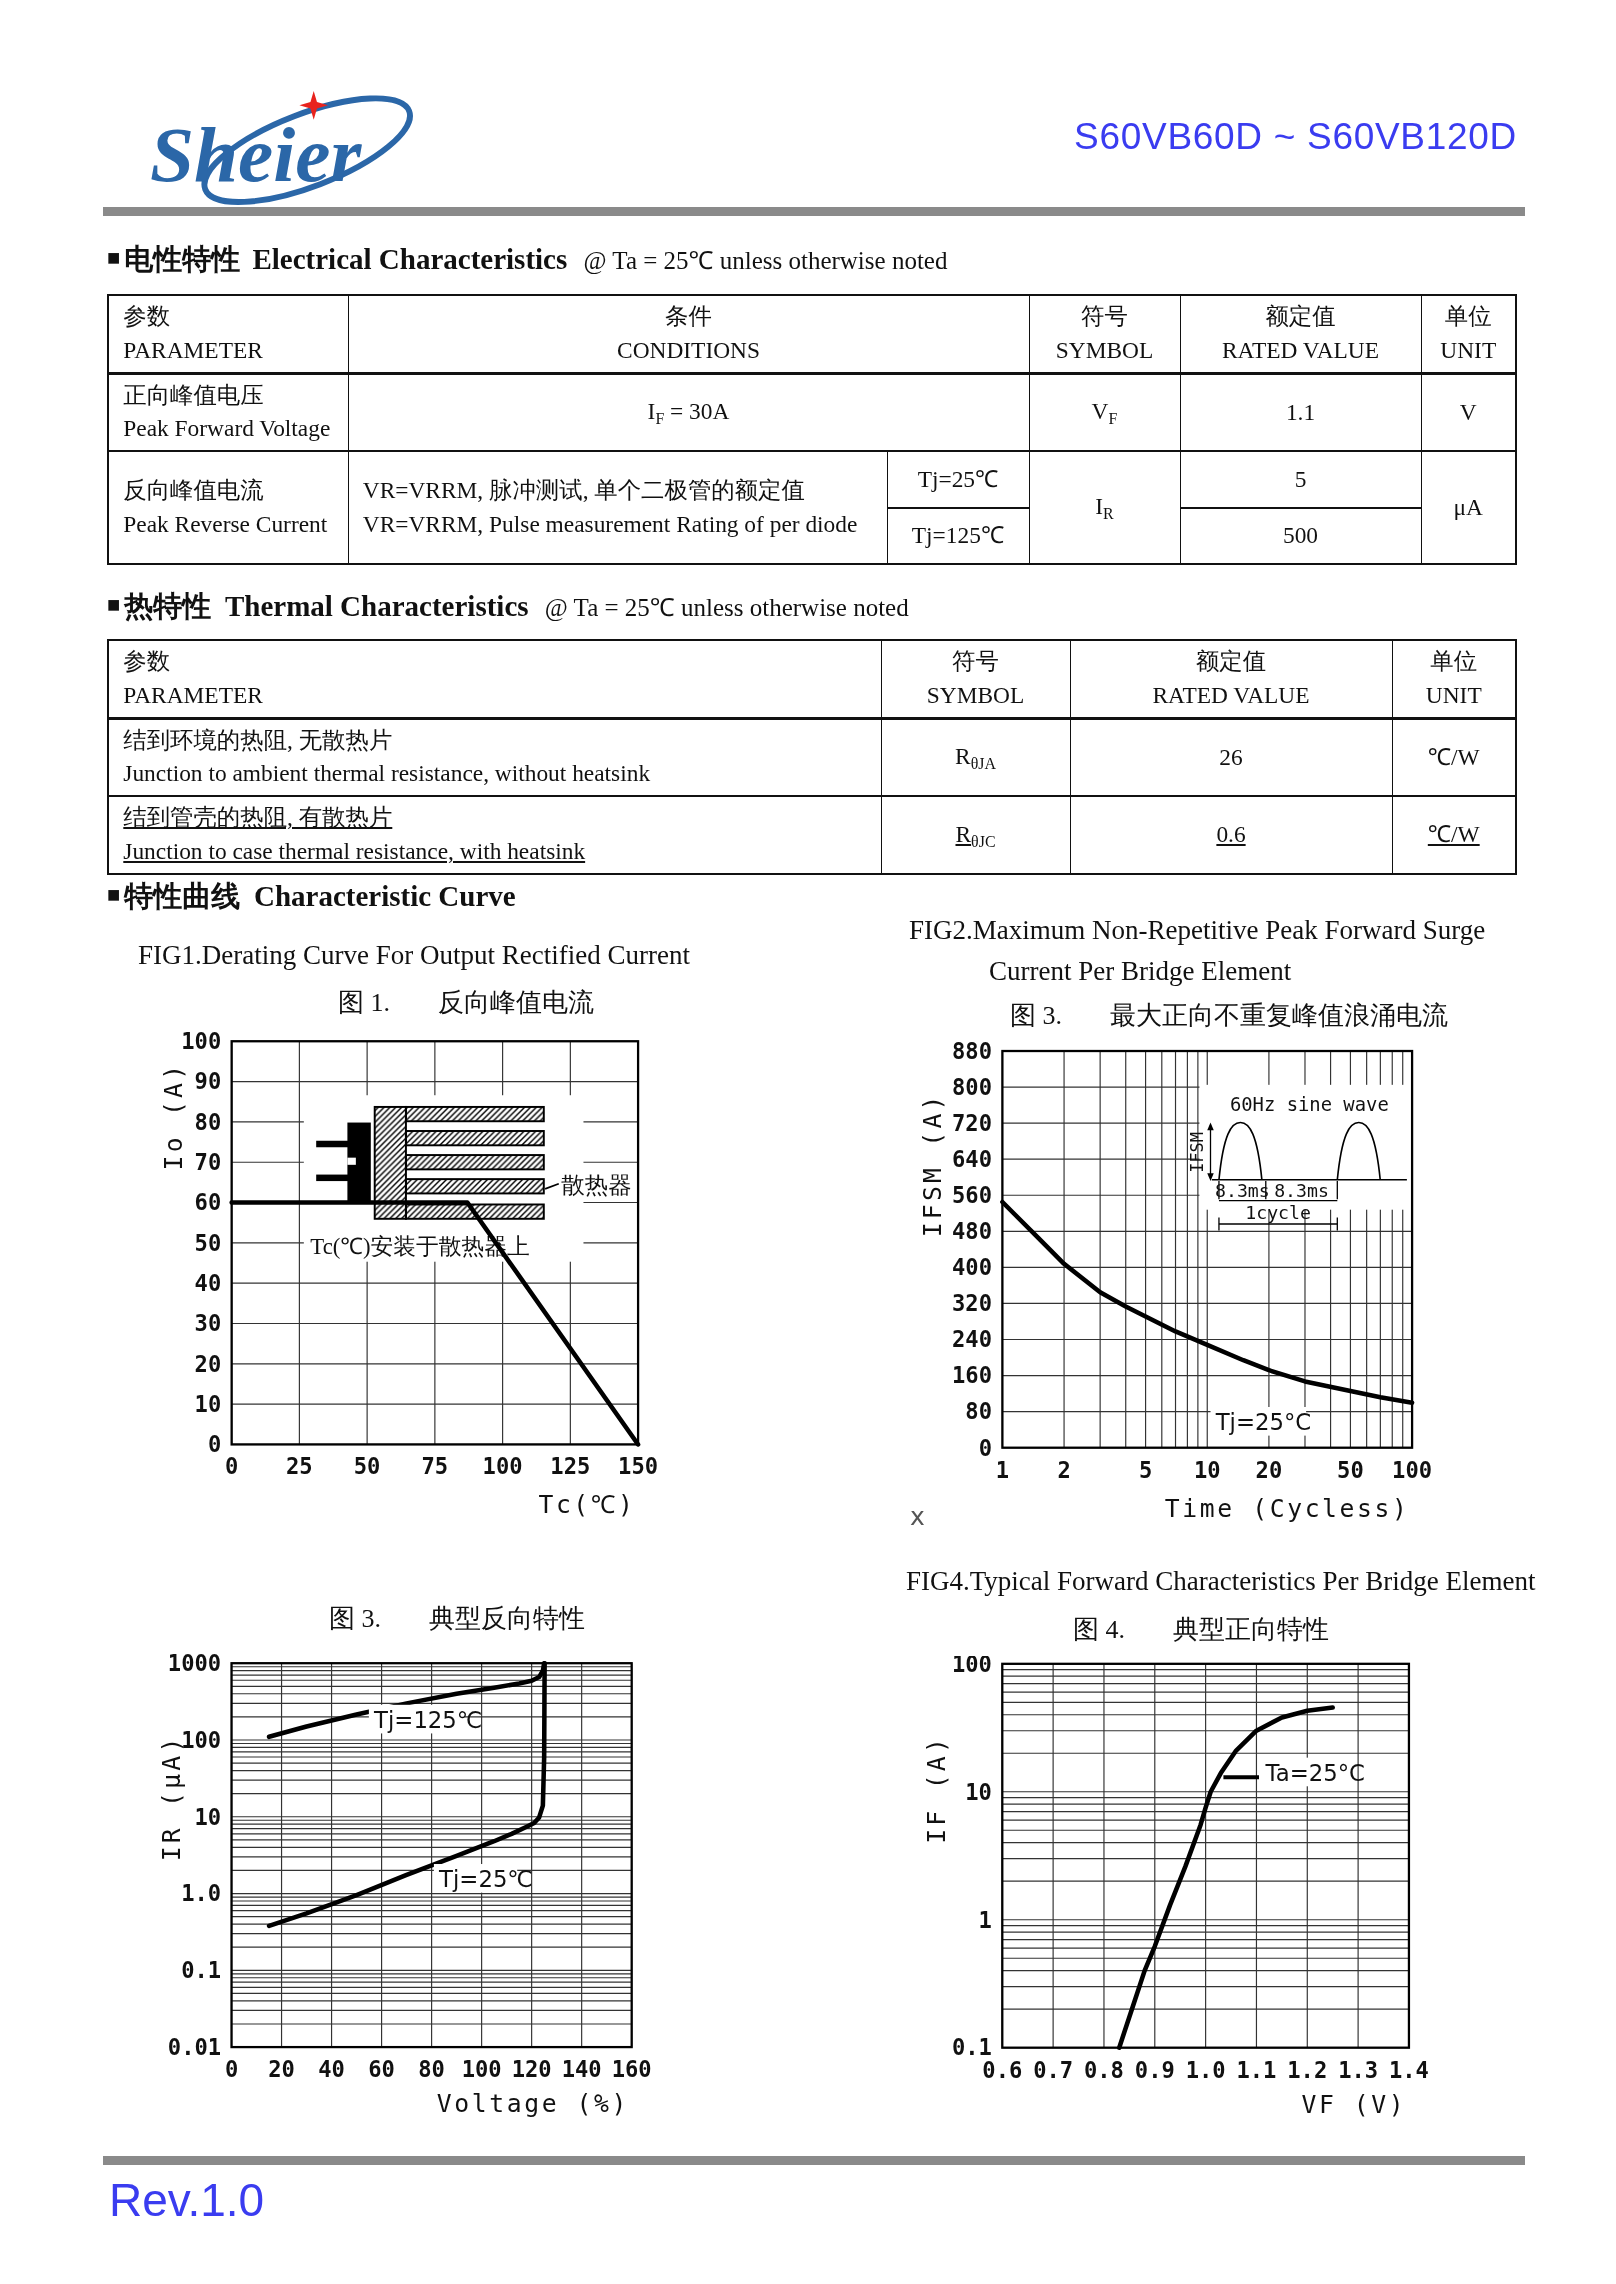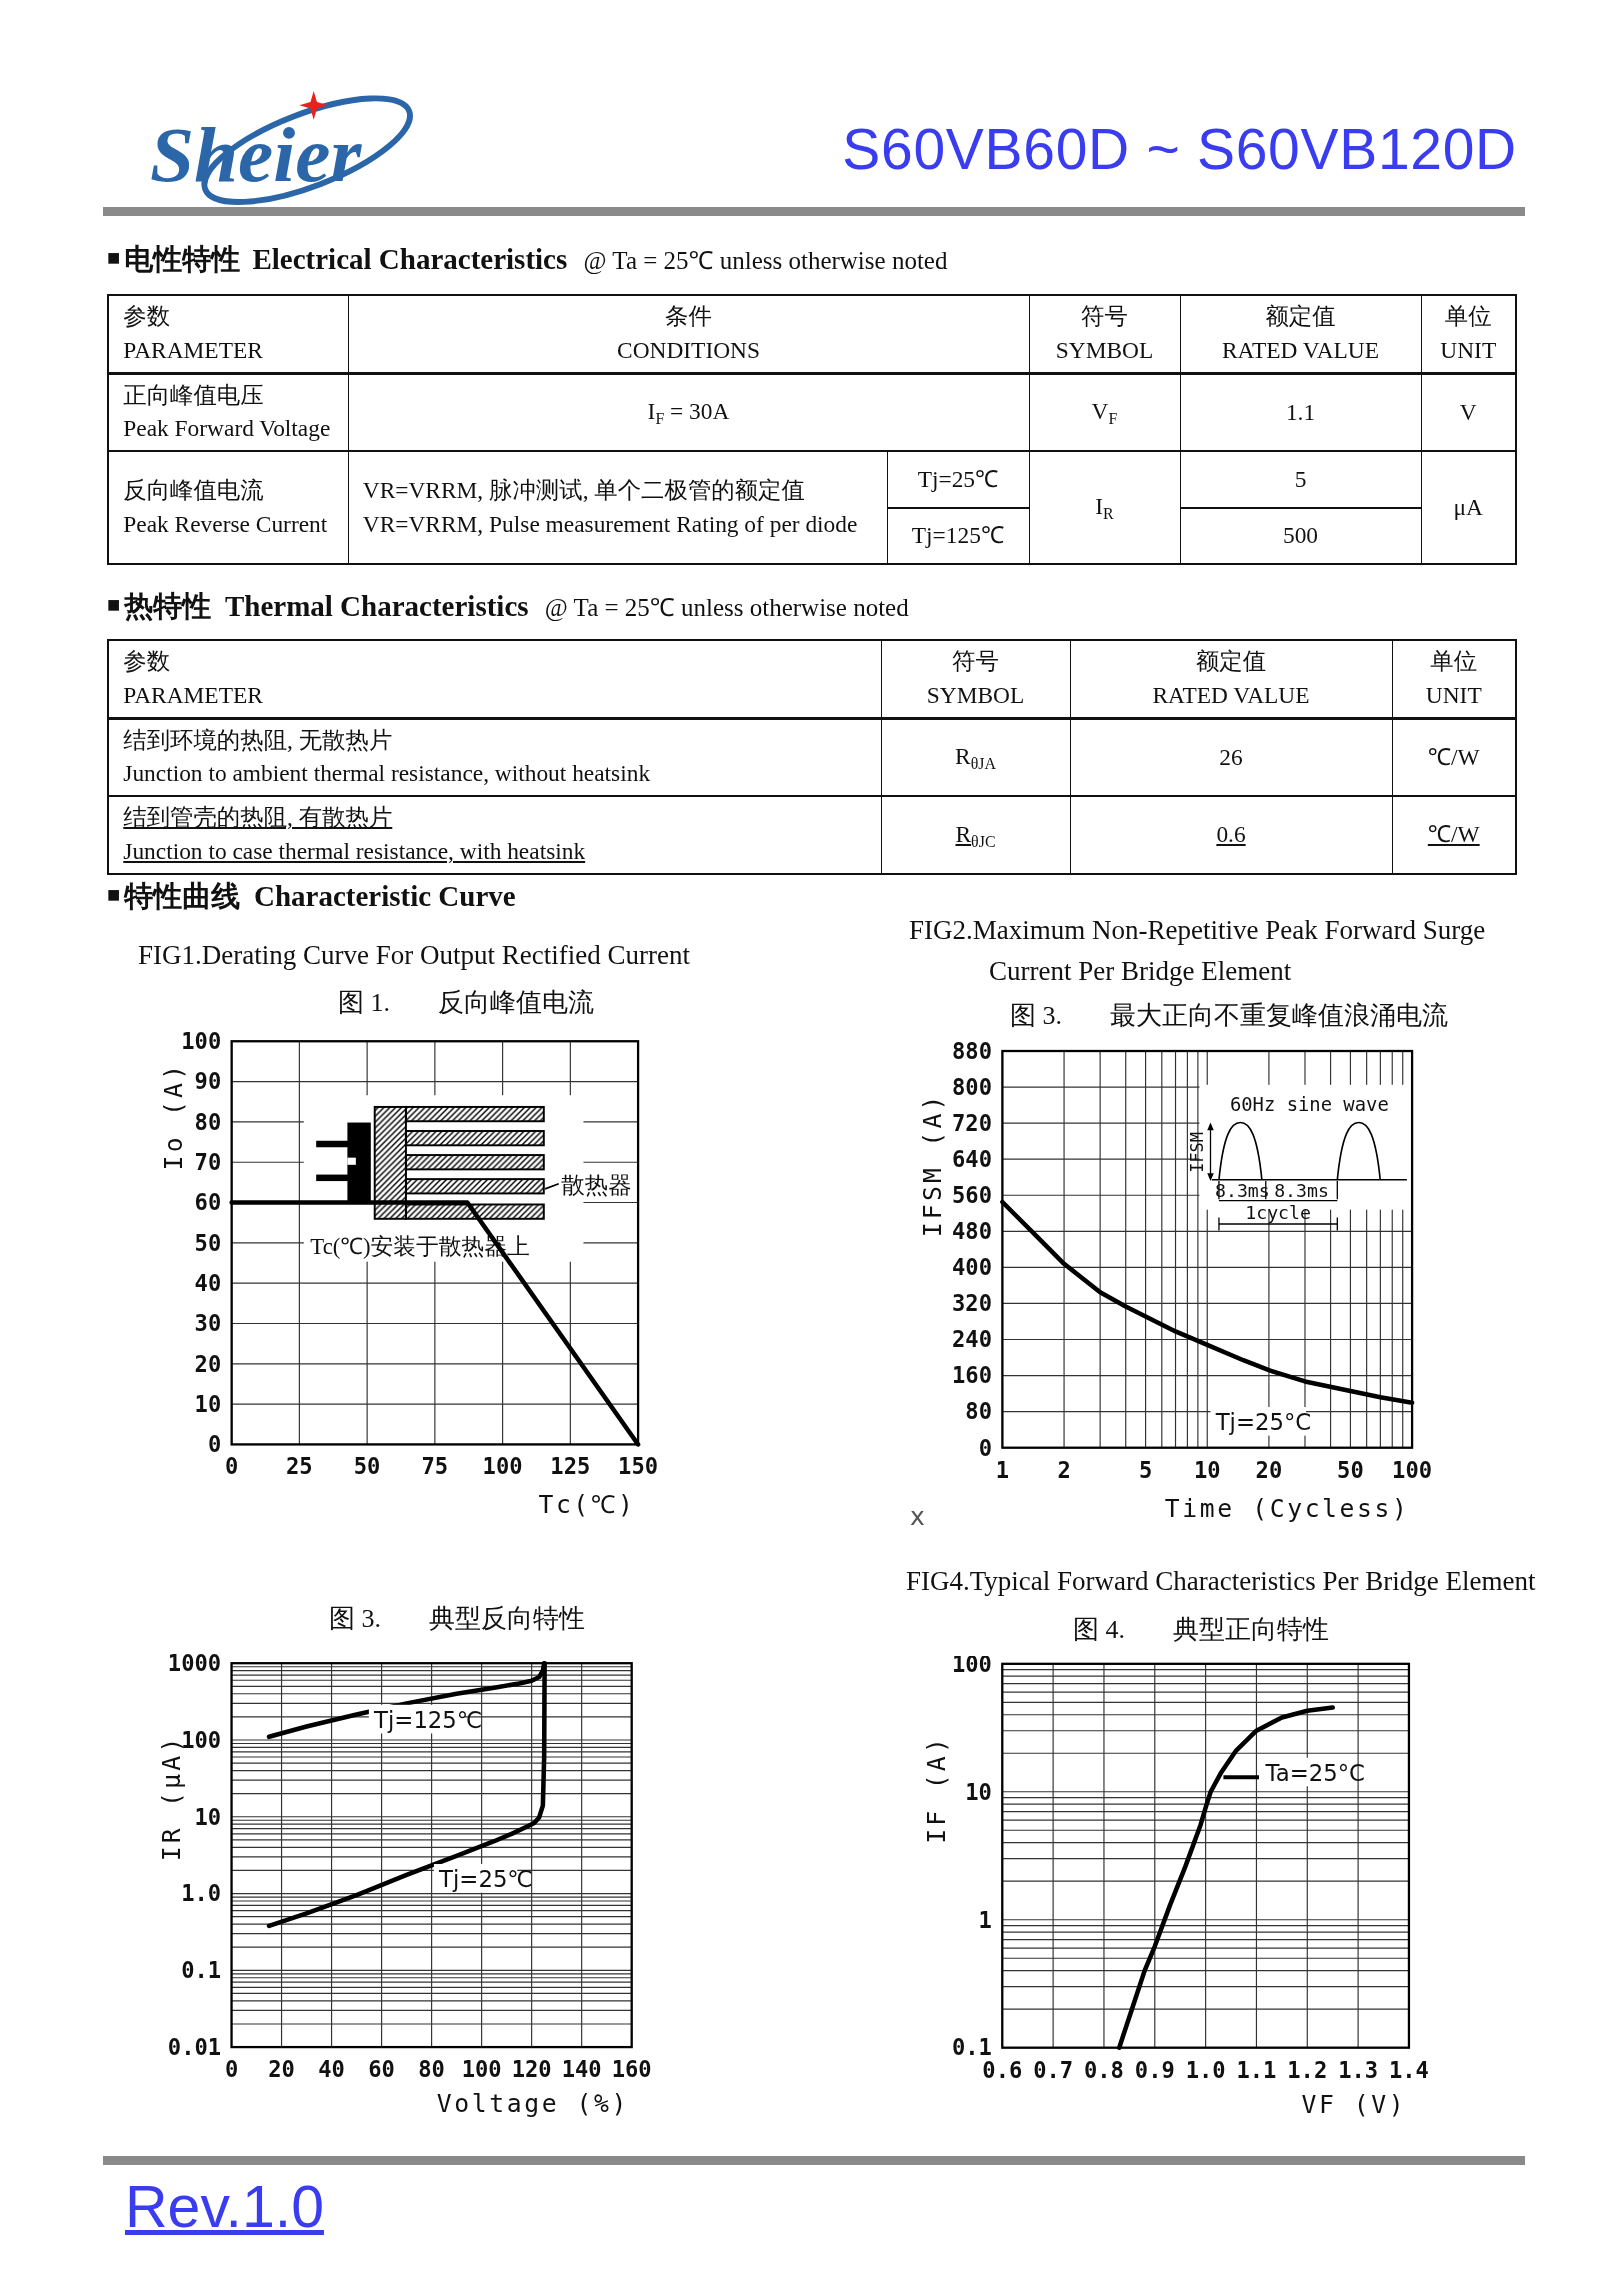--- a/index.html
+++ b/index.html
@@ -1,40 +1,40 @@
 <!DOCTYPE html>
 <html style="font-size:10.4px"><head>
 <meta charset="utf-8">
 <style>
   html,body{margin:0;padding:0;background:#fff;}
   #page{position:relative;width:1617px;height:2284px;background:#ffffff;overflow:hidden;
         font-family:"Liberation Serif",serif;color:#111;}
   .abs{position:absolute;}
   
-  #doc-title{right:100px;top:116px;font-size:57px;letter-spacing:0.7px;font-family:"Liberation Sans",sans-serif;}
+  #doc-title{right:100px;top:116px;font-size:37px;letter-spacing:0.7px;font-family:"Liberation Sans",sans-serif;}
   .hrule{left:103px;width:1422px;height:8.5px;background:#8a8a8a;}
   
   .sec{font-size:29px;font-weight:bold;white-space:nowrap;}
   .sec .bullet{font-size:22px;vertical-align:3.9px;margin-right:3.9px;}
   .sec .note{font-weight:normal;font-size:25px;margin-left:9px;}
   
   table.spec{border-collapse:collapse;table-layout:fixed;background:#fff;}
   table.spec td,table.spec th{border-left:1.3px solid #111;border-right:1.3px solid #111;
      border-top:2.6px solid #111;border-bottom:2.6px solid #111;
      font-size:23.4px;font-weight:normal;vertical-align:middle;padding:3.9px 6.5px;line-height:1.45;}
   table.spec{border:2.6px solid #111;}
   table.spec .hd{border-bottom:3.3px solid #111;}
   .cl{text-align:left;padding-left:14.3px !important;}
   .cc{text-align:center;}
   sub.s{font-size:68%;vertical-align:-5.2px;}
   
   .figtitle{font-size:27px;white-space:nowrap;}
   .figzh{font-size:26px;white-space:nowrap;}
   .figzh .t2{margin-left:48px;}
-  #revision{left:125px;top:2173px;font-size:59px;font-family:"Liberation Sans",sans-serif;text-decoration:underline;}
+  #revision{left:109px;top:2173px;font-size:46px;font-family:"Liberation Sans",sans-serif;}
   #stray-x{left:910px;top:1502px;font-size:25px;color:#555;font-family:"DejaVu Sans",sans-serif;}
   .chartbox{position:absolute;}
 </style>
 </head>
 <body>
 
 <div id="page">
 
   <div class="abs" style="left:146px;top:83px;width:273px;height:137px;">
     <svg width="273" height="137" viewBox="0 0 420 210">

